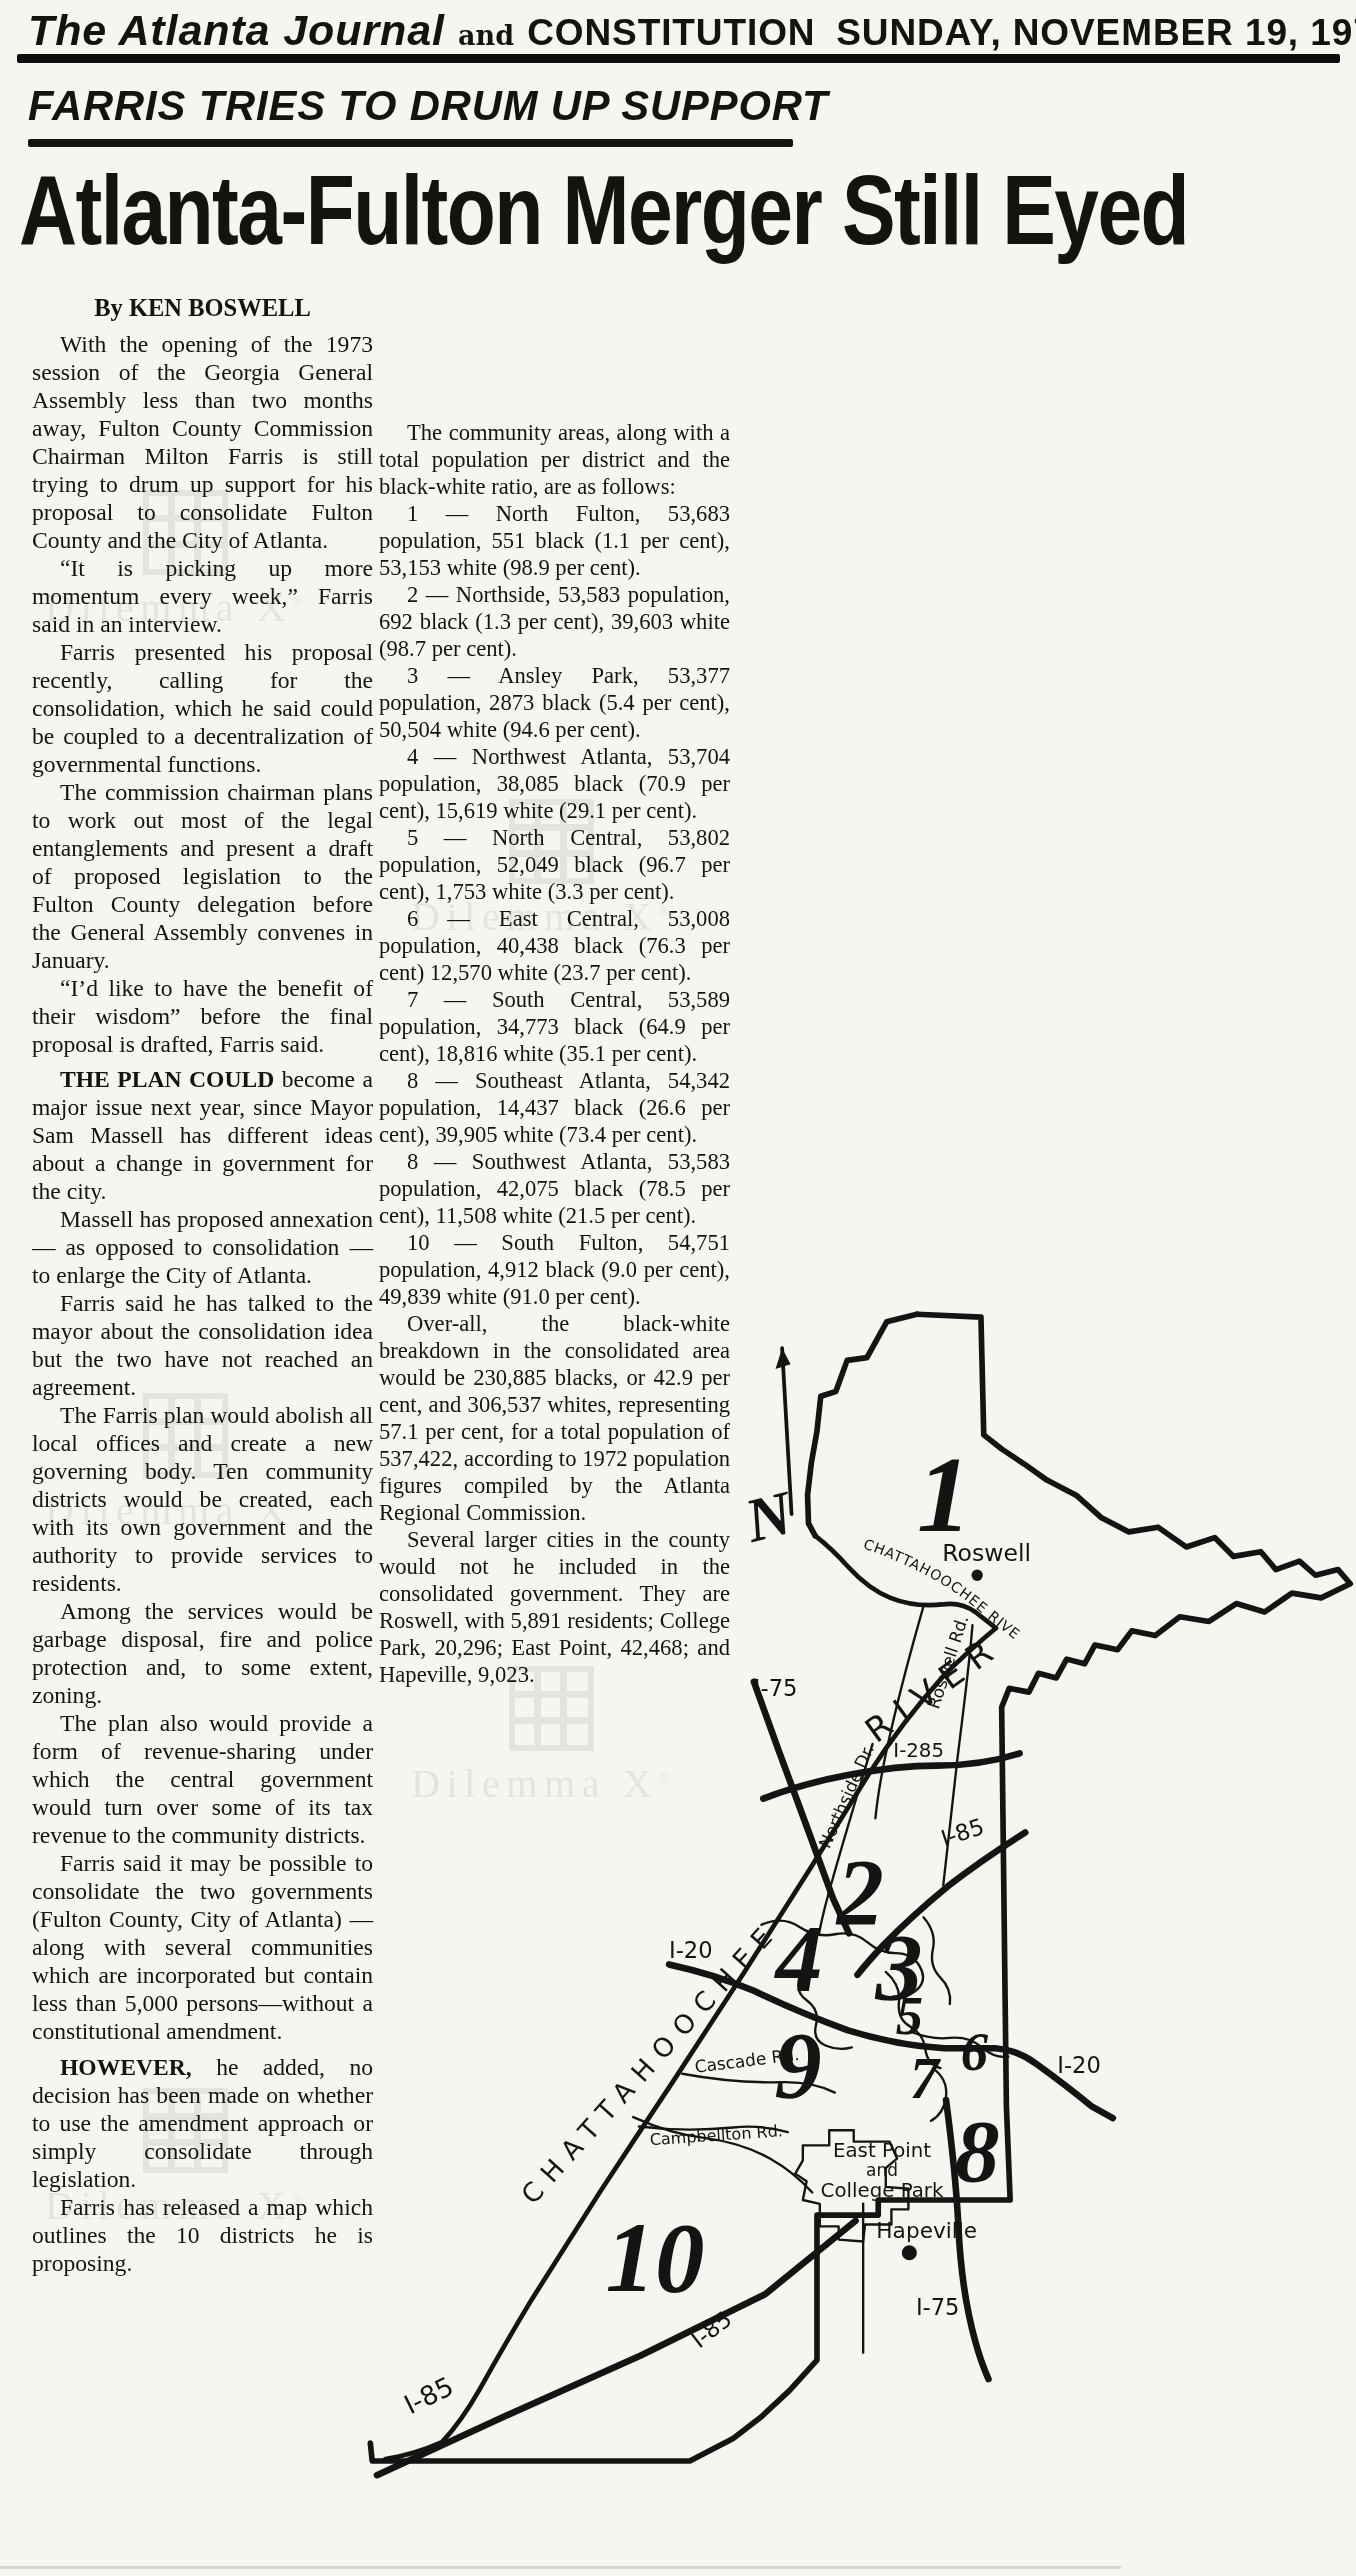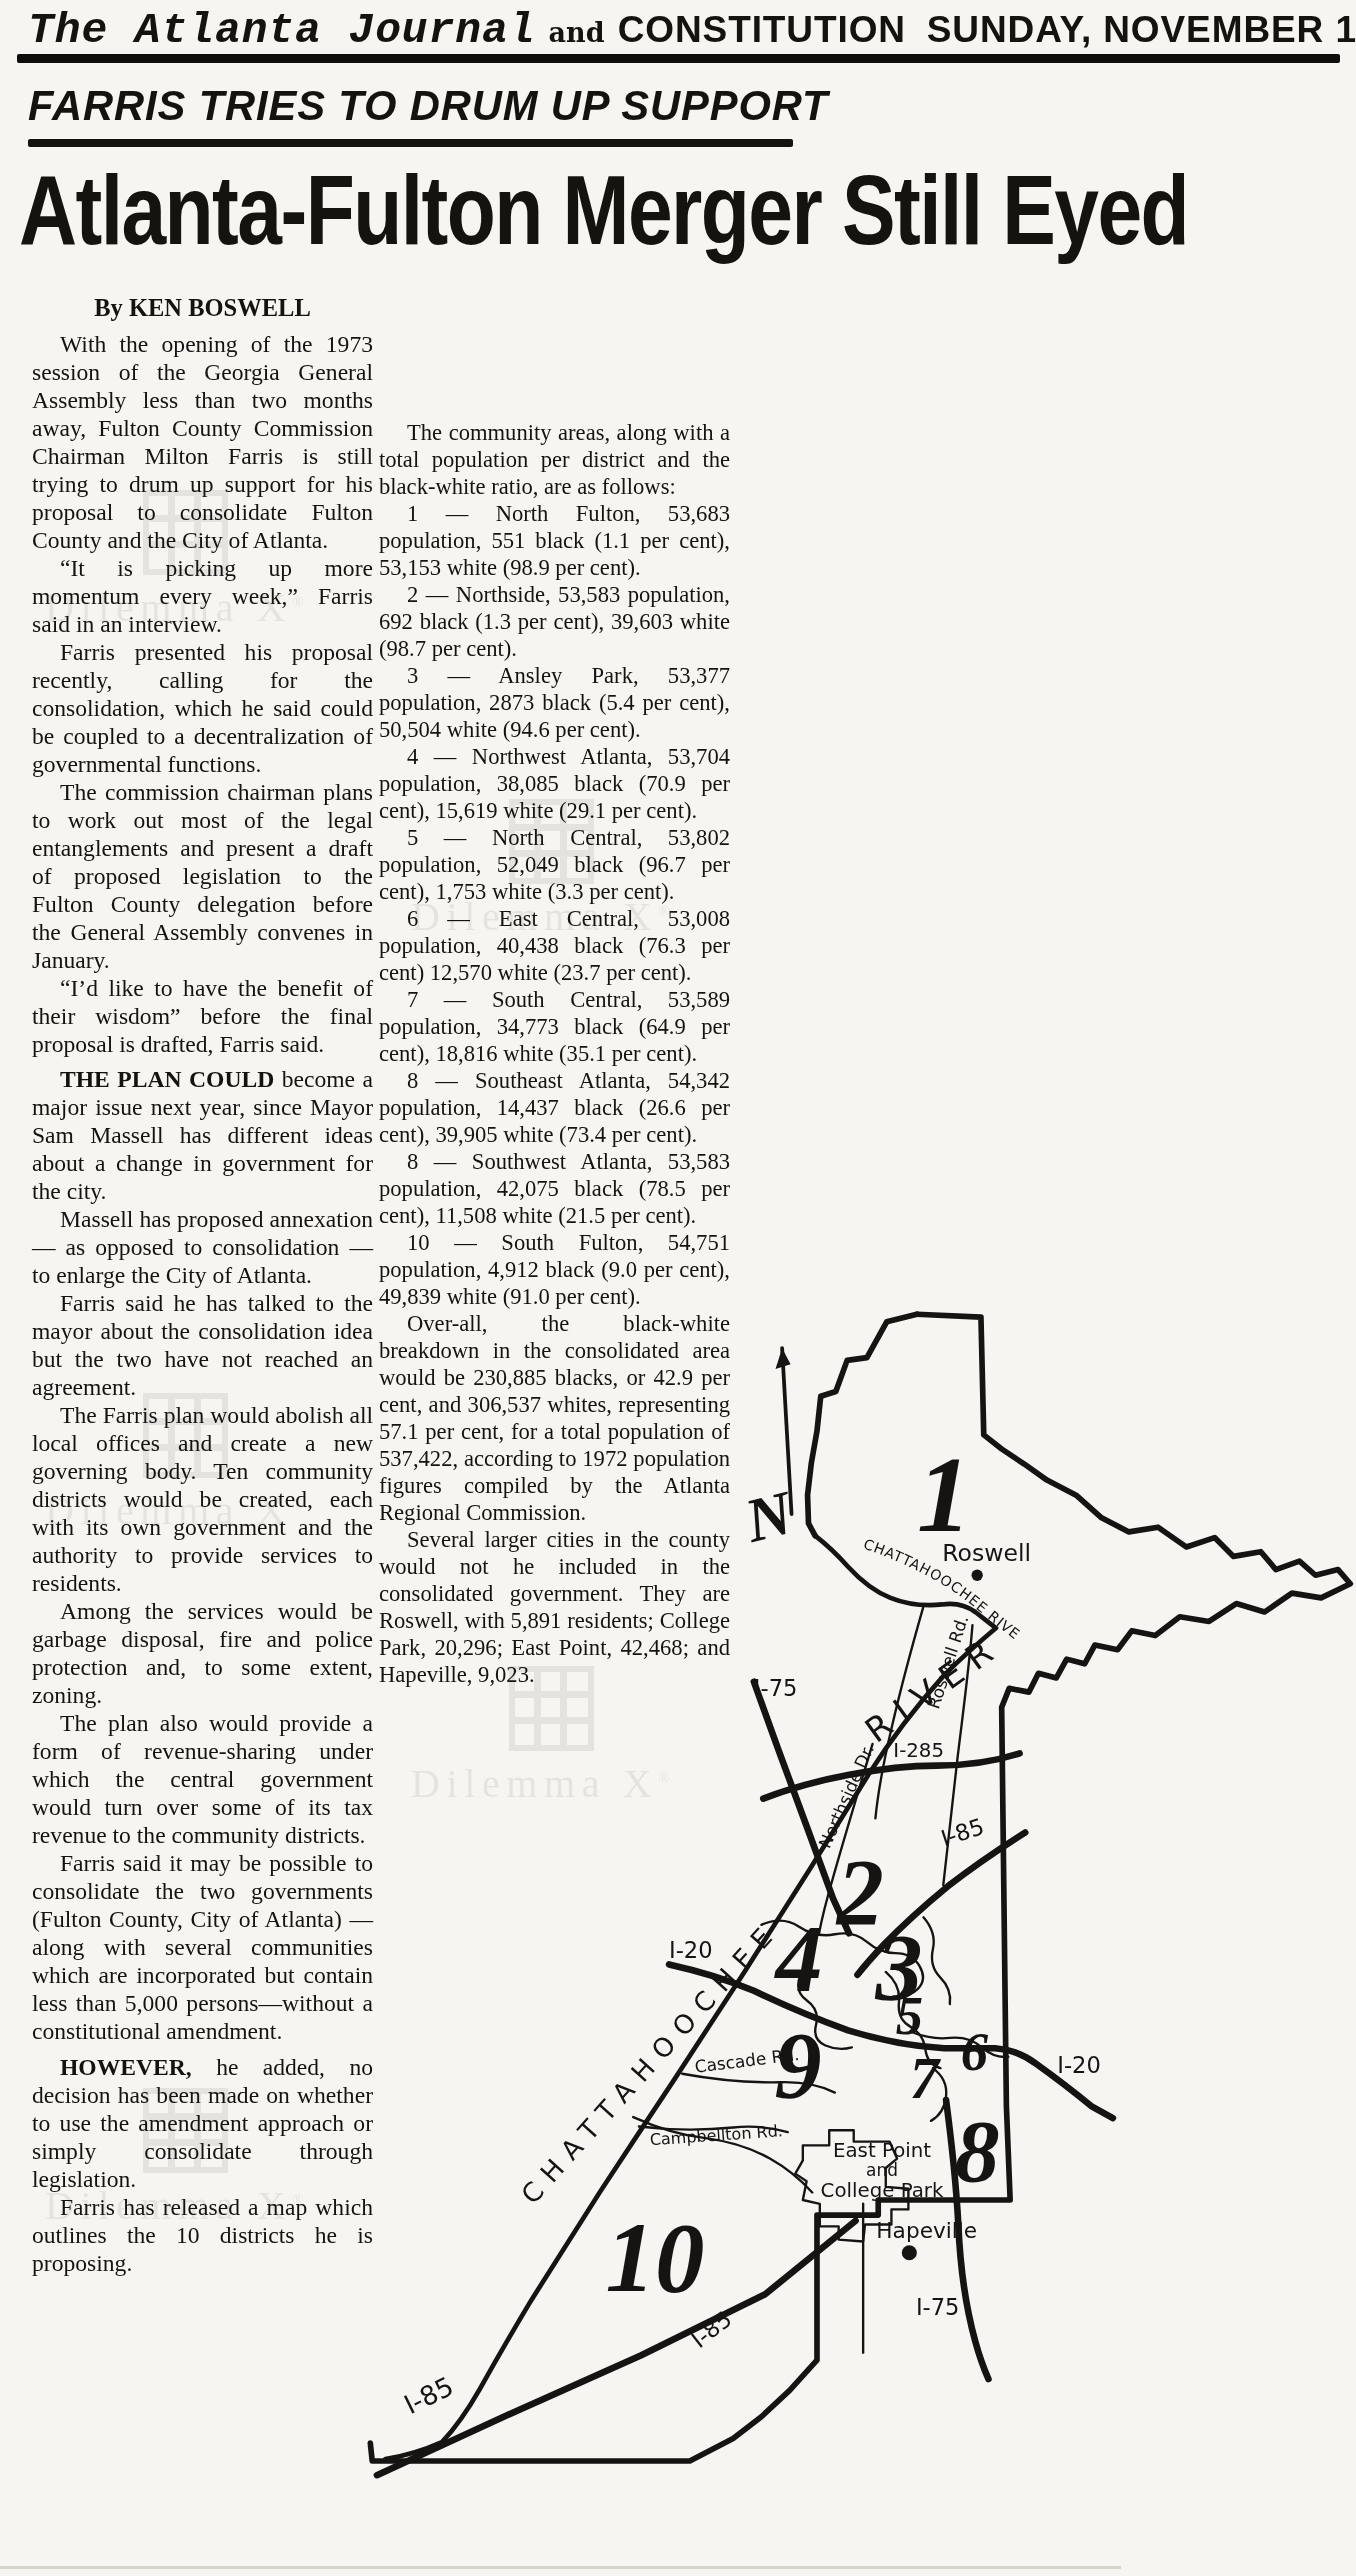--- a/index.html
+++ b/index.html
@@ -1,20 +1,20 @@
 <!DOCTYPE html>
 <html style="font-size:15px"><head>
 <meta charset="utf-8">
 <style>
   html,body{margin:0;padding:0;background:#e9e7e2;}
   #page{position:relative;width:1357px;height:2576px;background:#f6f5f1;overflow:hidden;
         font-family:"Liberation Serif",serif;color:#151310;}
   
   #masthead{position:absolute;left:28px;top:5.7px;width:1319px;white-space:nowrap;}
-  .mh-blackletter{font-family:Liberation Mono, monospace;font-style:italic;font-weight:bold;font-size:43px;letter-spacing:0.9px;}
+  .mh-blackletter{font-family:Liberation Sans, sans-serif;font-style:italic;font-weight:bold;font-size:43px;letter-spacing:0.9px;}
   .mh-and{font-family:"DejaVu Serif",serif;font-weight:bold;font-size:27px;padding:0 9.4px;}
   .mh-caps{font-family:"Liberation Sans",sans-serif;font-weight:bold;font-size:37px;letter-spacing:0.9px;}
   .mh-date{font-family:"Liberation Sans",sans-serif;font-weight:bold;font-size:37px;letter-spacing:0.9px;padding-left:17px;}
   #masthead-rule{position:absolute;left:17px;top:54px;width:1323px;height:8.5px;background:#0e0d0b;border-radius:1.9px;}
   
   #kicker{position:absolute;left:28px;top:81px;font-family:"Liberation Sans",sans-serif;
           font-weight:bold;font-style:italic;font-size:43px;letter-spacing:0.9px;transform:scaleX(.97);transform-origin:left;}
   #kicker-rule{position:absolute;left:28px;top:139px;width:765px;height:7.5px;background:#151310;border-radius:1.9px;}
   
   #headline{position:absolute;left:19px;top:158px;font-family:"Liberation Sans",sans-serif;

